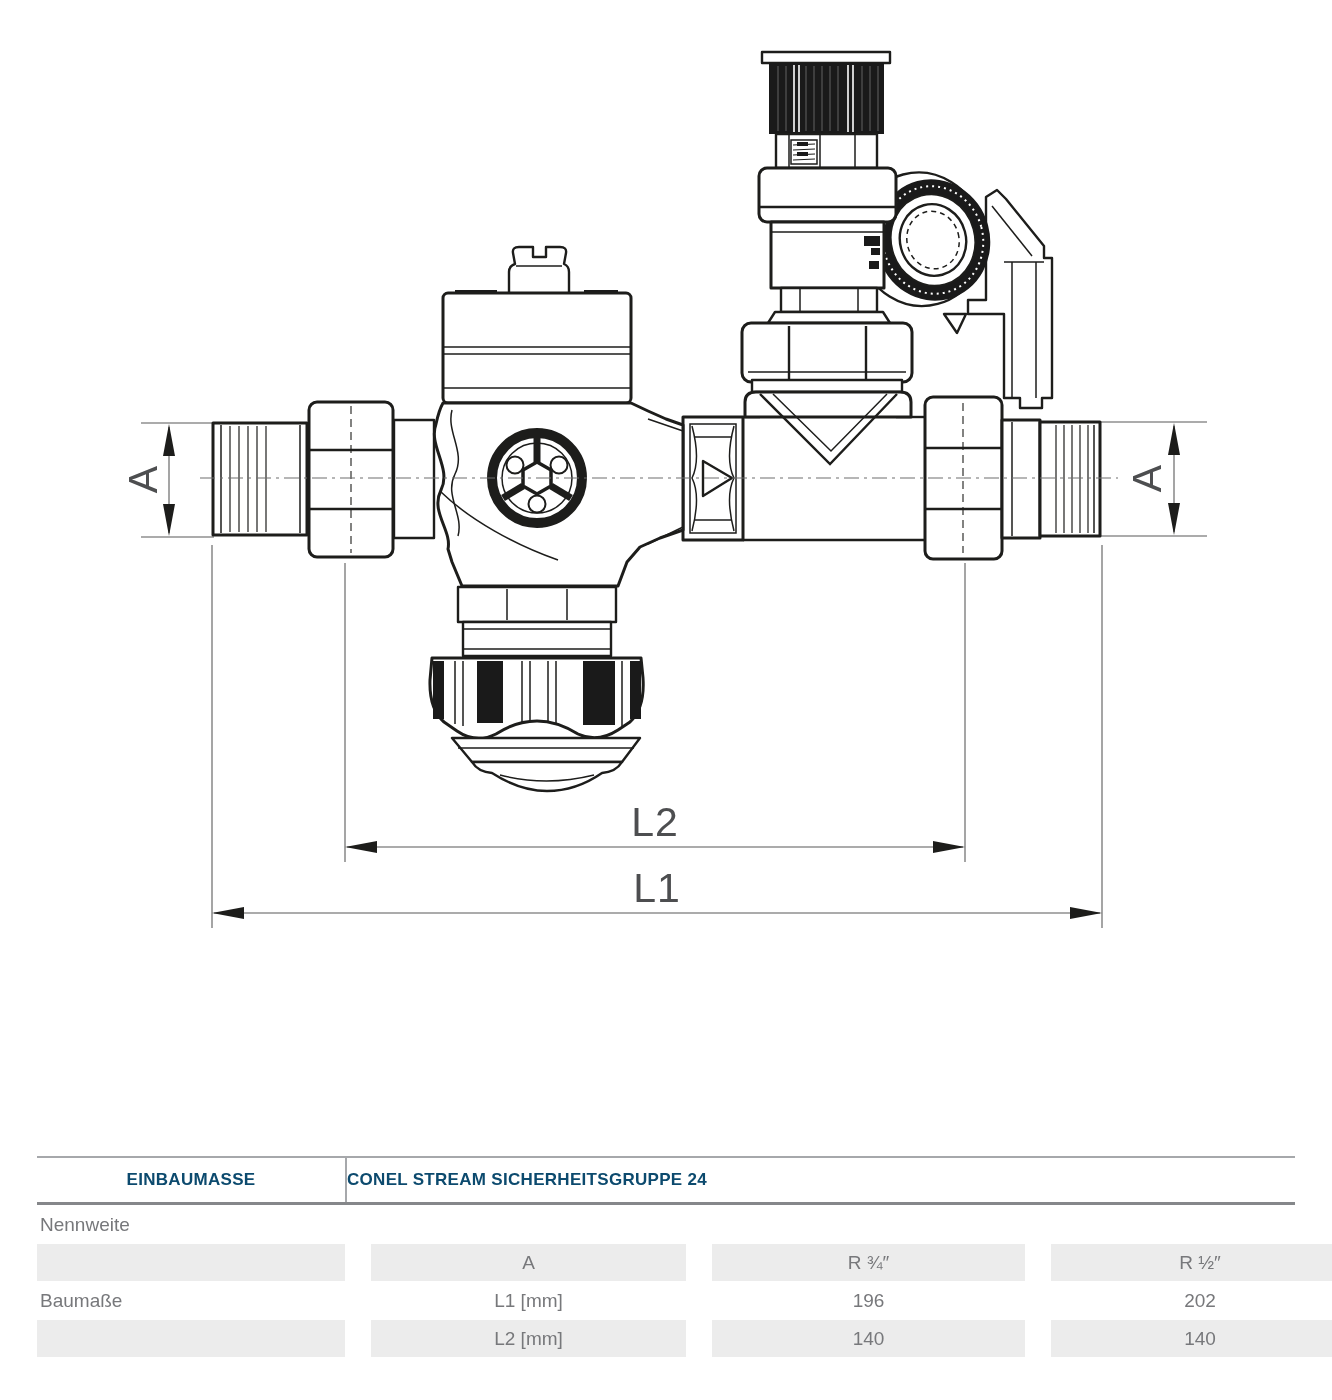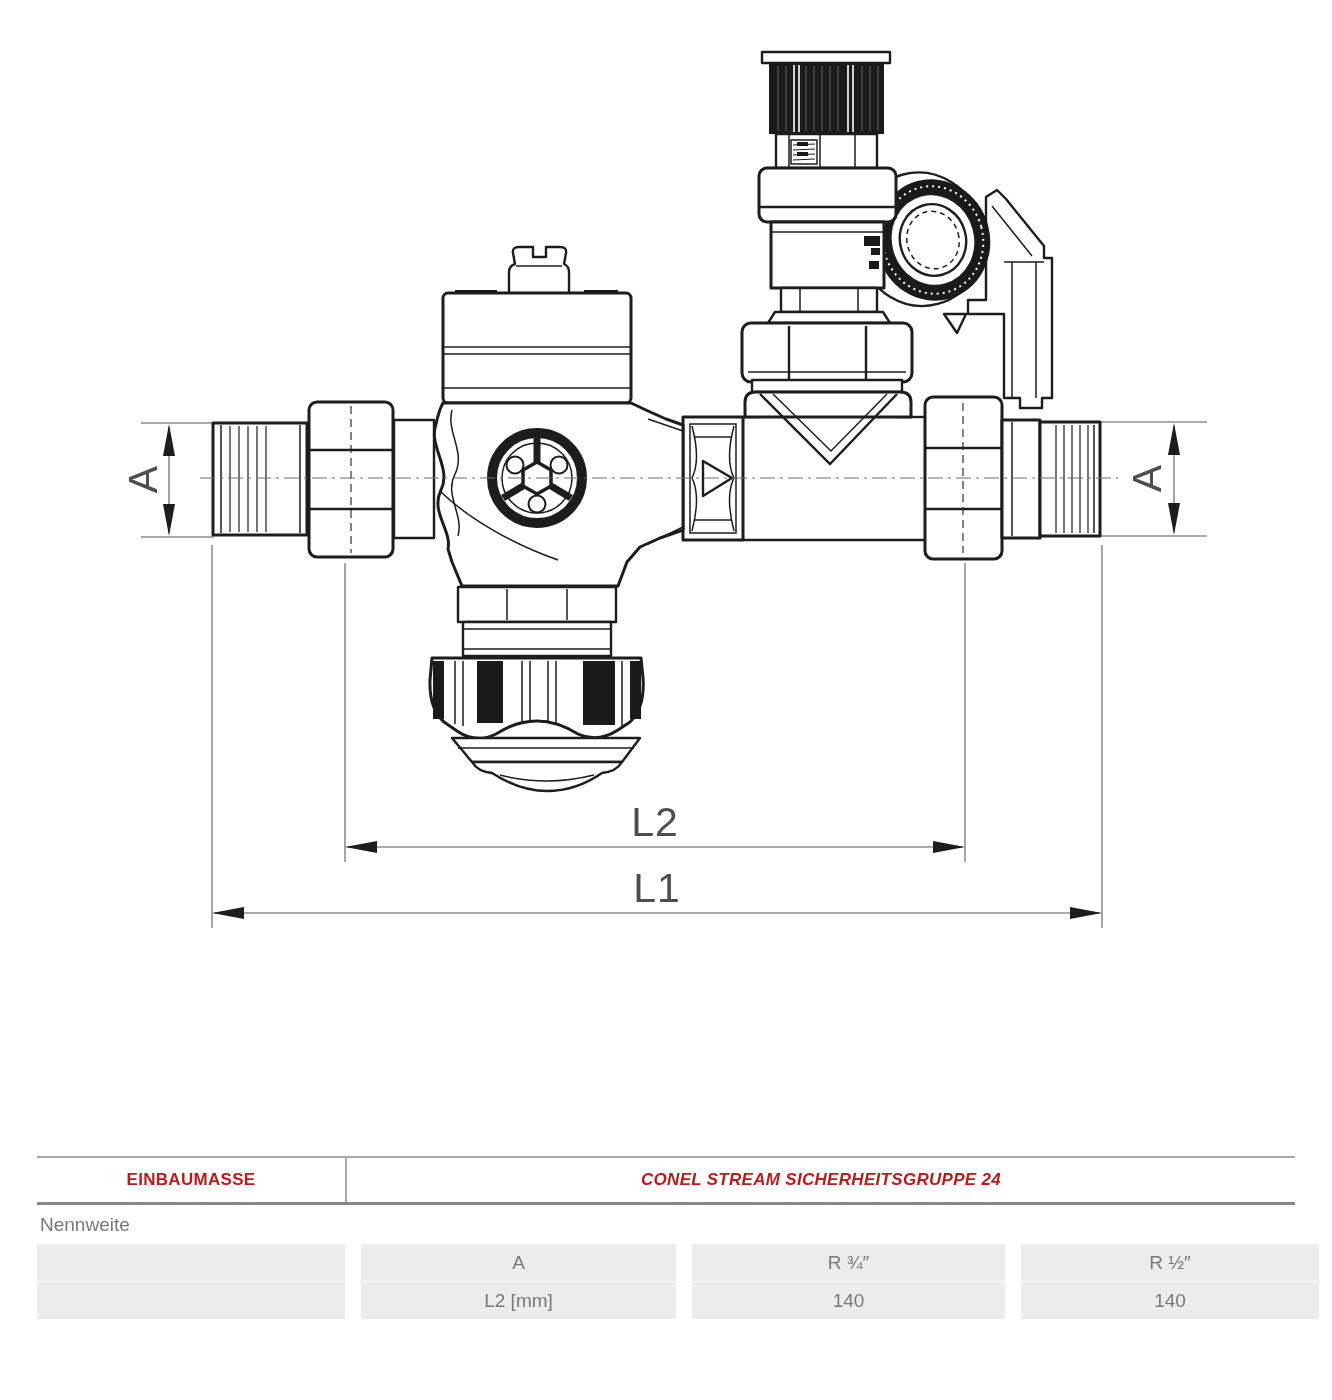--- a/index.html
+++ b/index.html
@@ -20,23 +20,23 @@
           fill:#4d4e50;letter-spacing:1px;}
   .dash{stroke-dasharray:8 5;}
   .ctr {stroke:#6f6f6f;stroke-width:1.2;fill:none;stroke-dasharray:15 5 3 5;}
 
   
   .spec-table{position:absolute;left:37px;top:1156px;width:1258px;color:#77787b;}
   .spec-header{display:flex;align-items:stretch;height:44px;
                border-top:2px solid #a6a8ab;border-bottom:3px solid #85878a;}
   .spec-header .h-left{width:308px;display:flex;align-items:center;justify-content:center;}
   .spec-header .h-div{width:2px;background:#a6a8ab;}
-  .spec-header .h-right{flex:1;display:flex;align-items:center;justify-content:center;font-style:italic;}
-  .h-text{color:#b91c1c;font-weight:bold;font-size:17px;letter-spacing:.3px;}
-  .spec-row{display:grid;grid-template-columns:308px 315px 313px 298px;column-gap:16px;
+  .spec-header .h-right{flex:1;display:flex;align-items:center;}
+  .h-text{color:#0c4a6e;font-weight:bold;font-size:17px;letter-spacing:.3px;}
+  .spec-row{display:grid;grid-template-columns:308px 315px 313px 298px;column-gap:26px;
             height:37px;margin-top:1px;}
   .spec-row .cell{display:flex;align-items:center;justify-content:center;
                   font-size:19px;font-weight:300;}
   .spec-row .cell.lbl{justify-content:flex-start;padding-left:3px;}
   .spec-row.shaded .cell{background:#ececec;}
 </style>
 </head>
 <body>
 
 <div class="canvas">
@@ -290,20 +290,26 @@
     <div class="cell"></div>
   </div>
 
   <div class="spec-row shaded">
     <div class="cell lbl"></div>
     <div class="cell">A</div>
     <div class="cell">R ¾″</div>
     <div class="cell">R ½″</div>
   </div>
 
+  <div class="spec-row">
+    <div class="cell lbl">Baumaße</div>
+    <div class="cell">L1 [mm]</div>
+    <div class="cell">196</div>
+    <div class="cell">202</div>
+  </div>
 
   <div class="spec-row shaded">
     <div class="cell lbl"></div>
     <div class="cell">L2 [mm]</div>
     <div class="cell">140</div>
     <div class="cell">140</div>
   </div>
 </div>
 
 </div>

